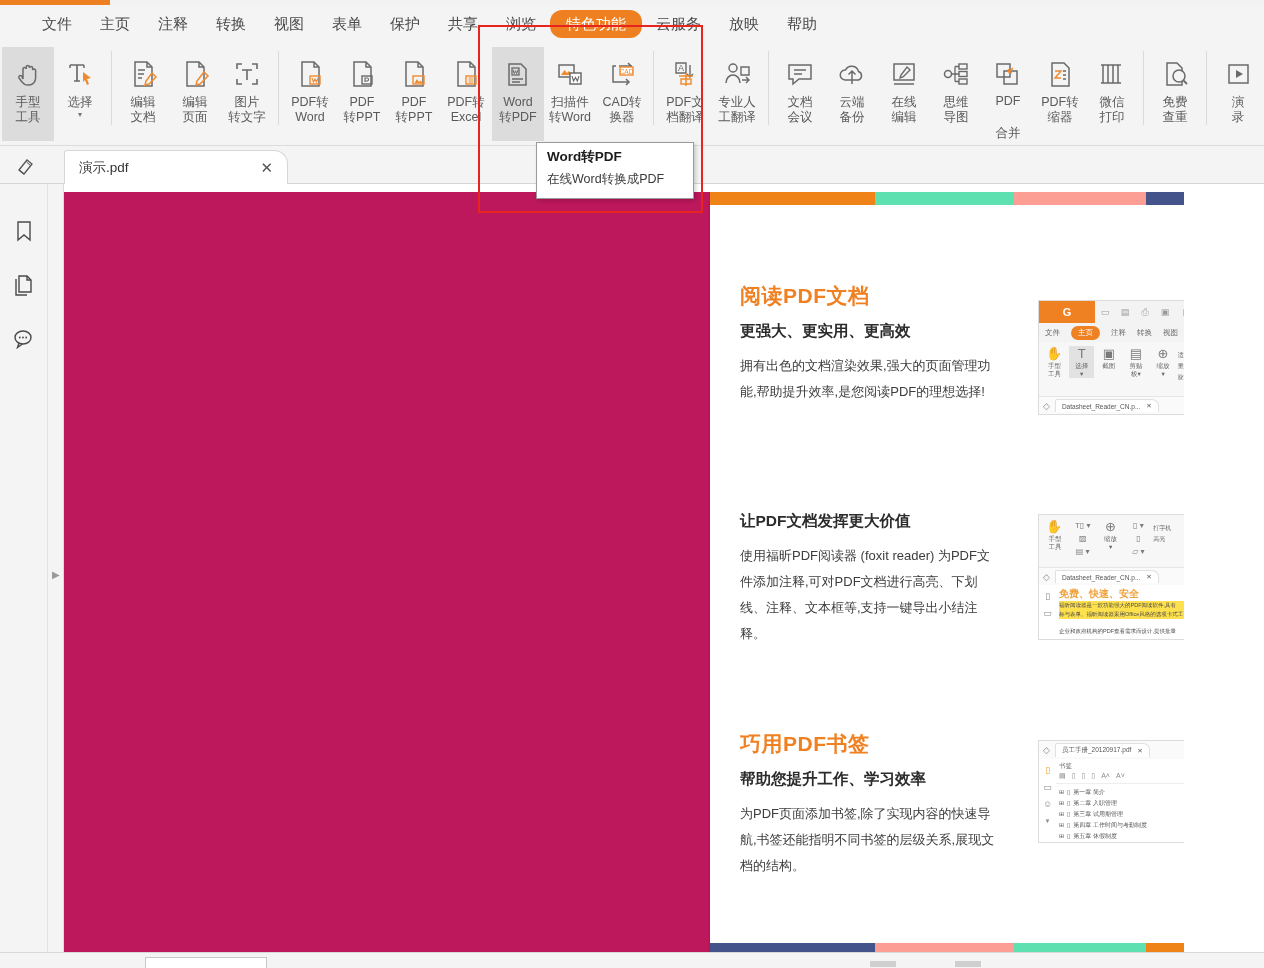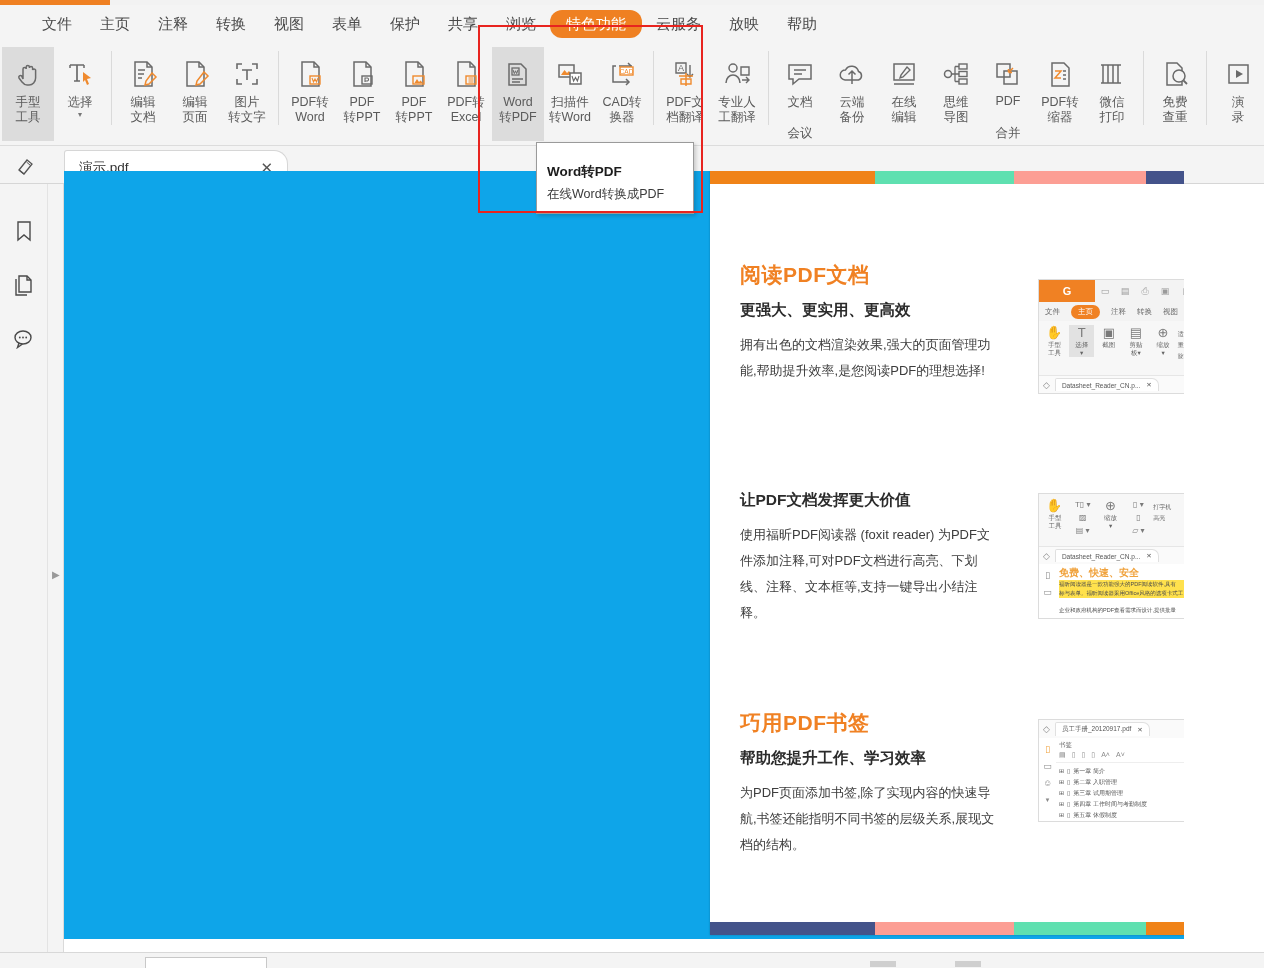--- a/index.html
+++ b/index.html
@@ -64,21 +64,21 @@
 
   
   .red-box {
     position: absolute; border: 2px solid #e8241f; pointer-events: none; z-index: 30;
   }
 
   
   .tooltip {
     position: absolute; left: 536px; top: 142px; width: 158px;
     background: #ffffff; border: 1px solid #9a9a9a;
-    padding: 19px 10px 9px 10px; z-index: 25;
+    padding: 4px 10px 9px 10px; z-index: 25;
     box-shadow: 2px 2px 4px rgba(0,0,0,0.18);
   }
   .tt-title { font-size: 13.5px; font-weight: bold; color: #1c1c1c; line-height: 19px; }
   .tt-desc { font-size: 12.5px; color: #3a3a3a; line-height: 19px; margin-top: 4px; }
 
   
   .tabstrip {
     position: absolute; left: 0; top: 146px; width: 1264px; height: 38px;
     background: #f4f4f4; border-bottom: 1px solid #d6d6d6;
   }
@@ -106,22 +106,22 @@
   .nav-expander {
     position: absolute; left: 48px; top: 184px; width: 16px; height: 768px;
     background: #f4f4f4; border-right: 1px solid #dadada;
   }
   .nav-arrow {
     position: absolute; left: 4px; top: 385px; font-size: 10px; color: #999;
   }
 
   
   .viewport {
-    position: absolute; left: 64px; top: 171px; width: 1120px; height: 768px;
-    background: #0ea5e9; overflow: hidden;
+    position: absolute; left: 64px; top: 192px; width: 1120px; height: 768px;
+    background: #be185d; overflow: hidden;
   }
   .page {
     position: absolute; left: 646px; top: 0px; width: 542px; height: 764px;
     background: #ffffff; box-shadow: 0 0 2px rgba(0,0,0,0.25);
   }
   .bars { display: flex; width: 100%; height: 13px; }
   .bars > div { height: 100%; }
 
   .sec { position: absolute; left: 30px; width: 490px; }
   .sec-h1 {
@@ -406,21 +406,21 @@
       <div class="rb-sep"></div>
       <div class="rb-group">
         <div class="rb-item">
           <div class="rb-ic">
             <svg width="30" height="30" viewBox="0 0 30 30">
               <path d="M4 6 H26 V20 H14 L8 25 V20 H4 Z" fill="none" stroke="#6a6a6a" stroke-width="1.5"></path>
               <path d="M9 11 H21 M9 15 H17" stroke="#6a6a6a" stroke-width="1.3"></path>
             </svg>
           </div>
           <div class="rb-lb">文档</div>
-          <div class="rb-lb" style="margin-top: 16px;">会议</div>
+          <div class="rb-lb" style="margin-top: 0px;">会议</div>
         </div>
         <div class="rb-item">
           <div class="rb-ic">
             <svg width="30" height="30" viewBox="0 0 30 30">
               <path d="M8 21 a5 5 0 0 1 0.5 -10 a7 7 0 0 1 13 1.5 a4.5 4.5 0 0 1 0 8.5 Z" fill="none" stroke="#6a6a6a" stroke-width="1.5"></path>
               <path d="M15 25 V12 M11.5 15.5 L15 12 L18.5 15.5" fill="none" stroke="#6a6a6a" stroke-width="1.5"></path>
             </svg>
           </div>
           <div class="rb-lb">云端</div>
           <div class="rb-lb" style="margin-top: 0px;">备份</div>

